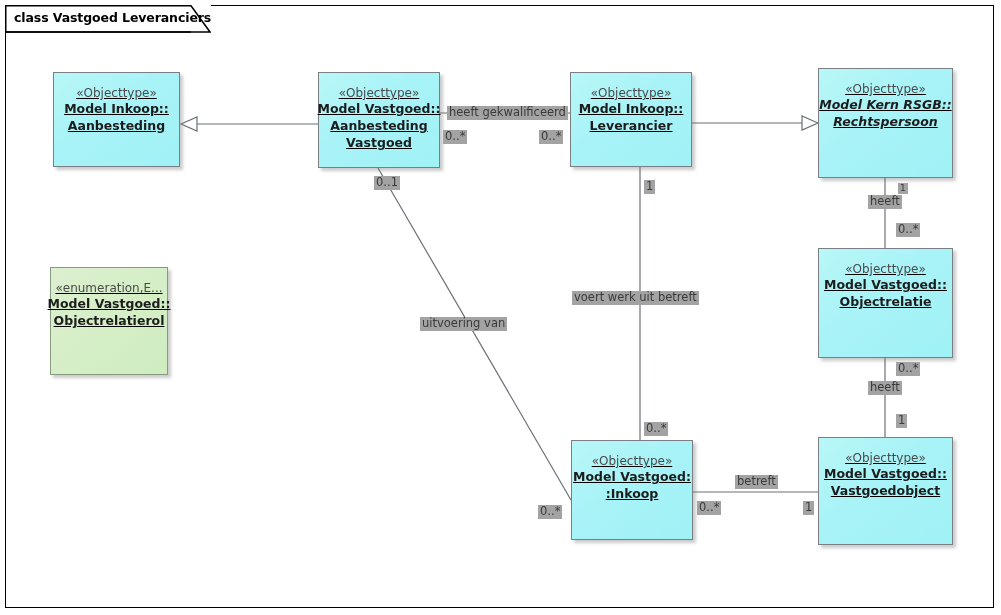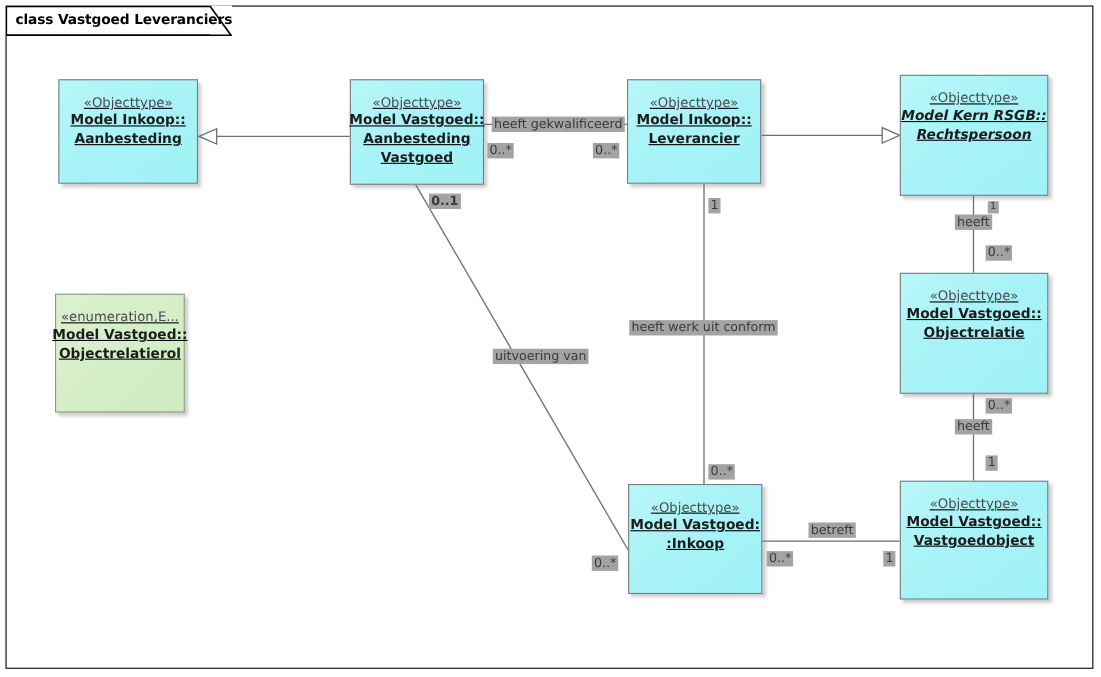--- a/index.html
+++ b/index.html
@@ -241,26 +241,26 @@
   <div class="node objecttype" style="left:818px; top:437px; width:135px; height:108px;">
     <div class="stereo">«Objecttype»</div>
     <div class="nodename">Model Vastgoed::</div>
     <div class="nodename">Vastgoedobject</div>
   </div>
 
   <div class="elabel role boxed" style="left:447px; top:106px;">heeft gekwalificeerd</div>
   <div class="elabel mult boxed" style="left:443px; top:130px;">0..*</div>
   <div class="elabel mult boxed" style="left:539px; top:130px;">0..*</div>
 
-  <div class="elabel mult boxed" style="left:390px; top:176px;font-weight:bold;">0..1</div>
-  <div class="elabel role boxed" style="left:448px; top:317px;">uitvoering van</div>
+  <div class="elabel mult boxed" style="left:374px; top:176px;">0..1</div>
+  <div class="elabel role boxed" style="left:420px; top:317px;">uitvoering van</div>
   <div class="elabel mult boxed" style="left:538px; top:505px;">0..*</div>
 
   <div class="elabel mult boxed" style="left:644px; top:180px;">1</div>
-  <div class="elabel role boxed" style="left:572px; top:291px;">heeft werk uit conform</div>
+  <div class="elabel role boxed" style="left:572px; top:291px;">voert werk uit betreft</div>
   <div class="elabel mult boxed" style="left:644px; top:422px;">0..*</div>
 
   <div class="elabel mult tiny boxed" style="left:898px; top:183px;">1</div>
   <div class="elabel role boxed" style="left:868px; top:195px;">heeft</div>
   <div class="elabel mult boxed" style="left:896px; top:223px;">0..*</div>
 
   <div class="elabel mult boxed" style="left:896px; top:362px;">0..*</div>
   <div class="elabel role boxed" style="left:868px; top:381px;">heeft</div>
   <div class="elabel mult boxed" style="left:896px; top:414px;">1</div>
 

